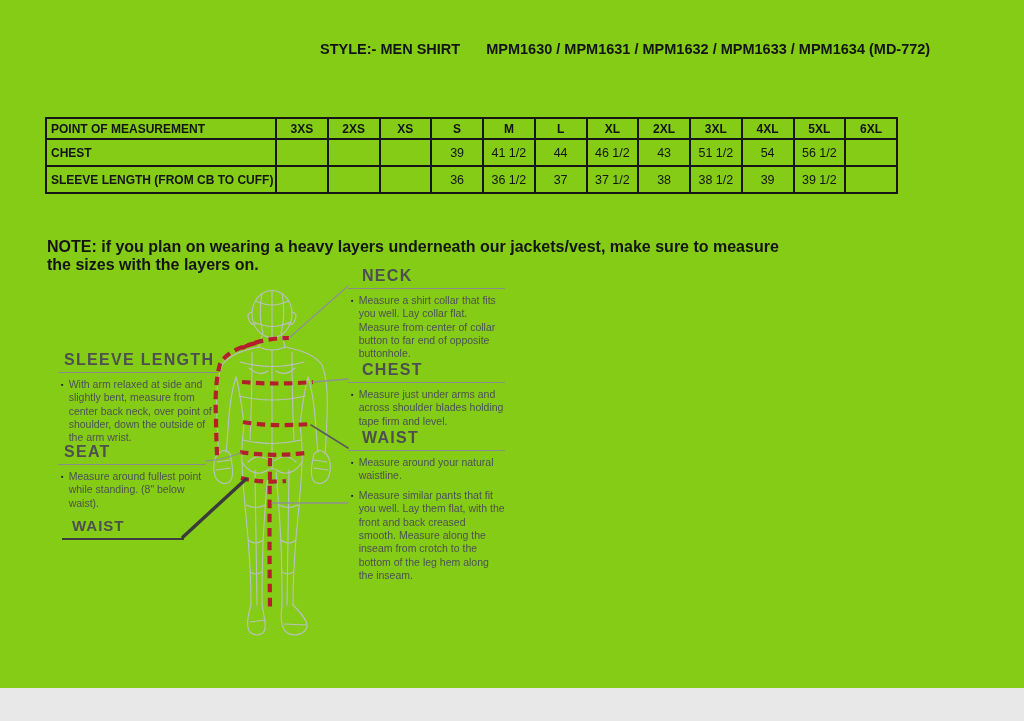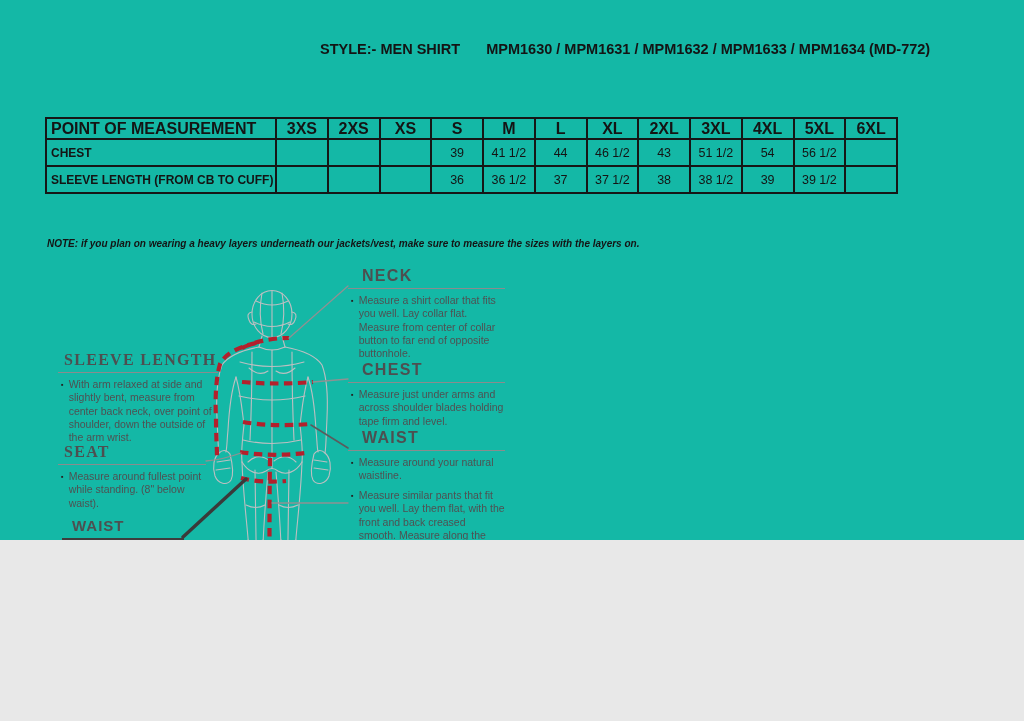--- a/index.html
+++ b/index.html
@@ -1,52 +1,52 @@
 <!DOCTYPE html>
 <html><head>
 <meta charset="utf-8">
 <style>
   html,body { margin:0; padding:0; background:#e8e8e8; }
   .page {
-    position:relative; width:1024px; height:540px; background:#14b8a6;
+    position:relative; width:1024px; height:688px; background:#84cc16;
     font-family:"Liberation Sans", sans-serif; overflow:hidden;
     margin:0 auto;
   }
   
   .title-row { position:absolute; left:320px; top:41px; white-space:nowrap;
     font-size:14.5px; font-weight:bold; color:#141414; }
   .title-label { margin-right:26px; }
   
   table.size-table { position:absolute; left:45px; top:117px; width:853px;
     border-collapse:collapse; table-layout:fixed; }
   .size-table th, .size-table td { border:2px solid #161616; padding:0 2px;
     color:#141414; overflow:hidden; white-space:nowrap; }
-  .size-table thead th { height:19px; font-size:16px; font-weight:bold; text-align:center; }
+  .size-table thead th { height:19px; font-size:12px; font-weight:bold; text-align:center; }
   .size-table th.poml, .size-table tbody th { text-align:left; padding-left:4px; }
   .size-table tbody th { height:25px; font-size:12px; font-weight:bold; }
   .size-table tbody td { font-size:12.5px; font-weight:normal; text-align:center; }
   
   .note { position:absolute; left:47px; top:238px; width:760px;
-    font-size:10px; font-weight:bold; color:#141414;font-style:italic; }
+    font-size:16px; font-weight:bold; color:#141414; }
   
   .diagram-svg { position:absolute; left:0; top:0; width:1024px; height:721px; }
   .mblock { position:absolute; }
   .mhead { font-size:16px; font-weight:bold; letter-spacing:1.3px; color:#4d4f50;
     padding:0 0 3px 14px; border-bottom:1.5px solid #8a8c8d; }
   .mtext { display:flex; gap:5px; margin-top:5px;
     font-size:10.5px; line-height:1.27; color:#4f5152; }
   .bullet { flex:0 0 auto; font-size:7.5px; line-height:13px; color:#242424; margin-left:3px; }
   .neck   { left:348px; top:267px; width:157px; }
   .chest  { left:348px; top:361px; width:157px; }
   .waist  { left:348px; top:429px; width:157px; }
   .inseam { left:348px; top:484px; width:157px; }
   .sleeve { left:58px;  top:351px; width:160px; }
   .seat   { left:58px;  top:443px; width:148px; }
   .thigh  { left:62px;  top:517px; width:156px; }
-  .sleeve .mhead, .seat .mhead { padding-left:6px;font-family:Liberation Serif, serif; }
+  .sleeve .mhead, .seat .mhead { padding-left:6px; }
   .thigh .mhead { font-size:15px; letter-spacing:1px; width:112px;
     padding:0 0 4px 10px; border-bottom:2.5px solid #3d3d3d; }
   .thigh .mtext { font-size:11px; line-height:1.35; color:#4a4c4d; padding-left:16px; margin-top:6px; }
 </style>
 </head>
 <body>
 
 <div class="page">
 
   <div class="title-row">

